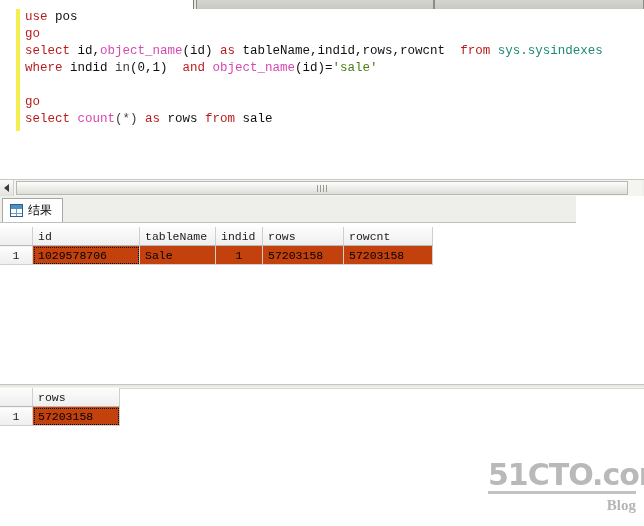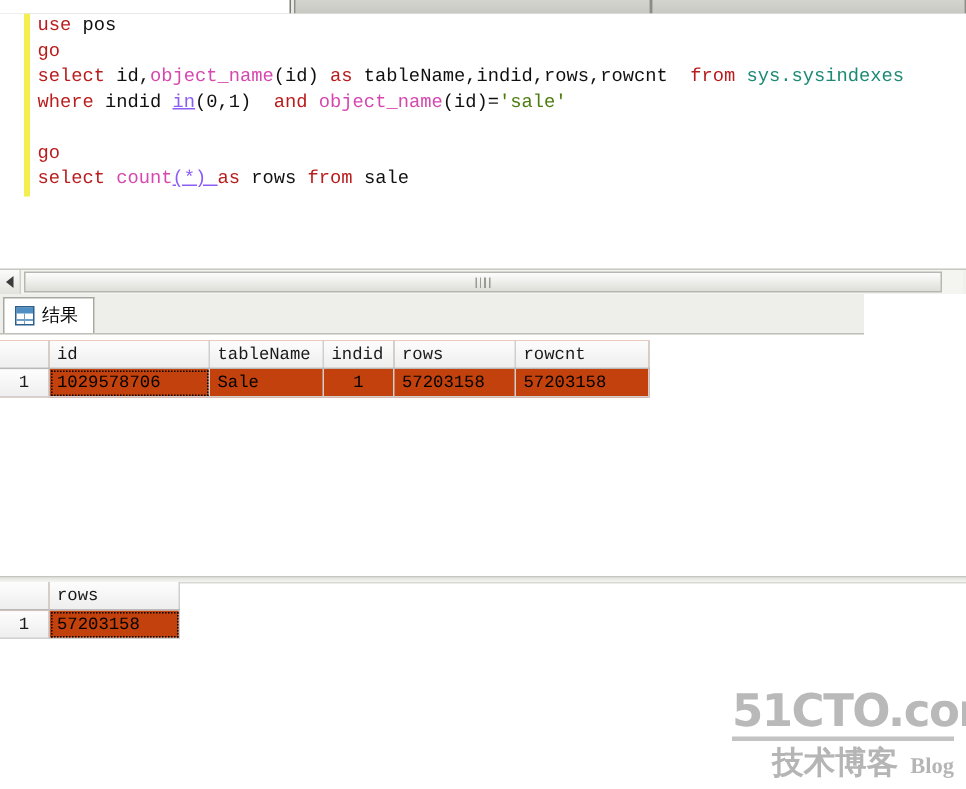--- a/index.html
+++ b/index.html
@@ -83,21 +83,21 @@
     line-height: 17px;
     white-space: pre;
   }
   .codeline {
     height: 17px;
     padding-left: 5px;
     white-space: pre;
   }
   .k   { color: #b91c1c; }            
   .fn  { color: #d648b0; }            
-  .gy  { color: #8b5cf6; text-decoration: underline; }            
+  .gy  { color: #404040; }            
   .str { color: #4d7c0f; font-family: Liberation Mono, monospace; }            
   .sch { color: #1c8a74; }            
   .pl  { color: #101010; }            
 
   
   .hscroll {
     position: absolute;
     left: 0; top: 179px;
     width: 644px; height: 16px;
     background: #f0f0ec;
@@ -384,16 +384,15 @@
           <td class="rowhdr">1</td>
           <td class="selcell">57203158</td>
         </tr>
       </tbody>
     </table>
 </div>
 
 <div class="watermark">
   <div class="wm-main">51CTO.com</div>
   <div class="wm-sub">
-    <span class="wm-cn">技术博客</span>
     <span class="wm-blog">Blog</span>
   </div>
 </div>
 
 </body></html>

